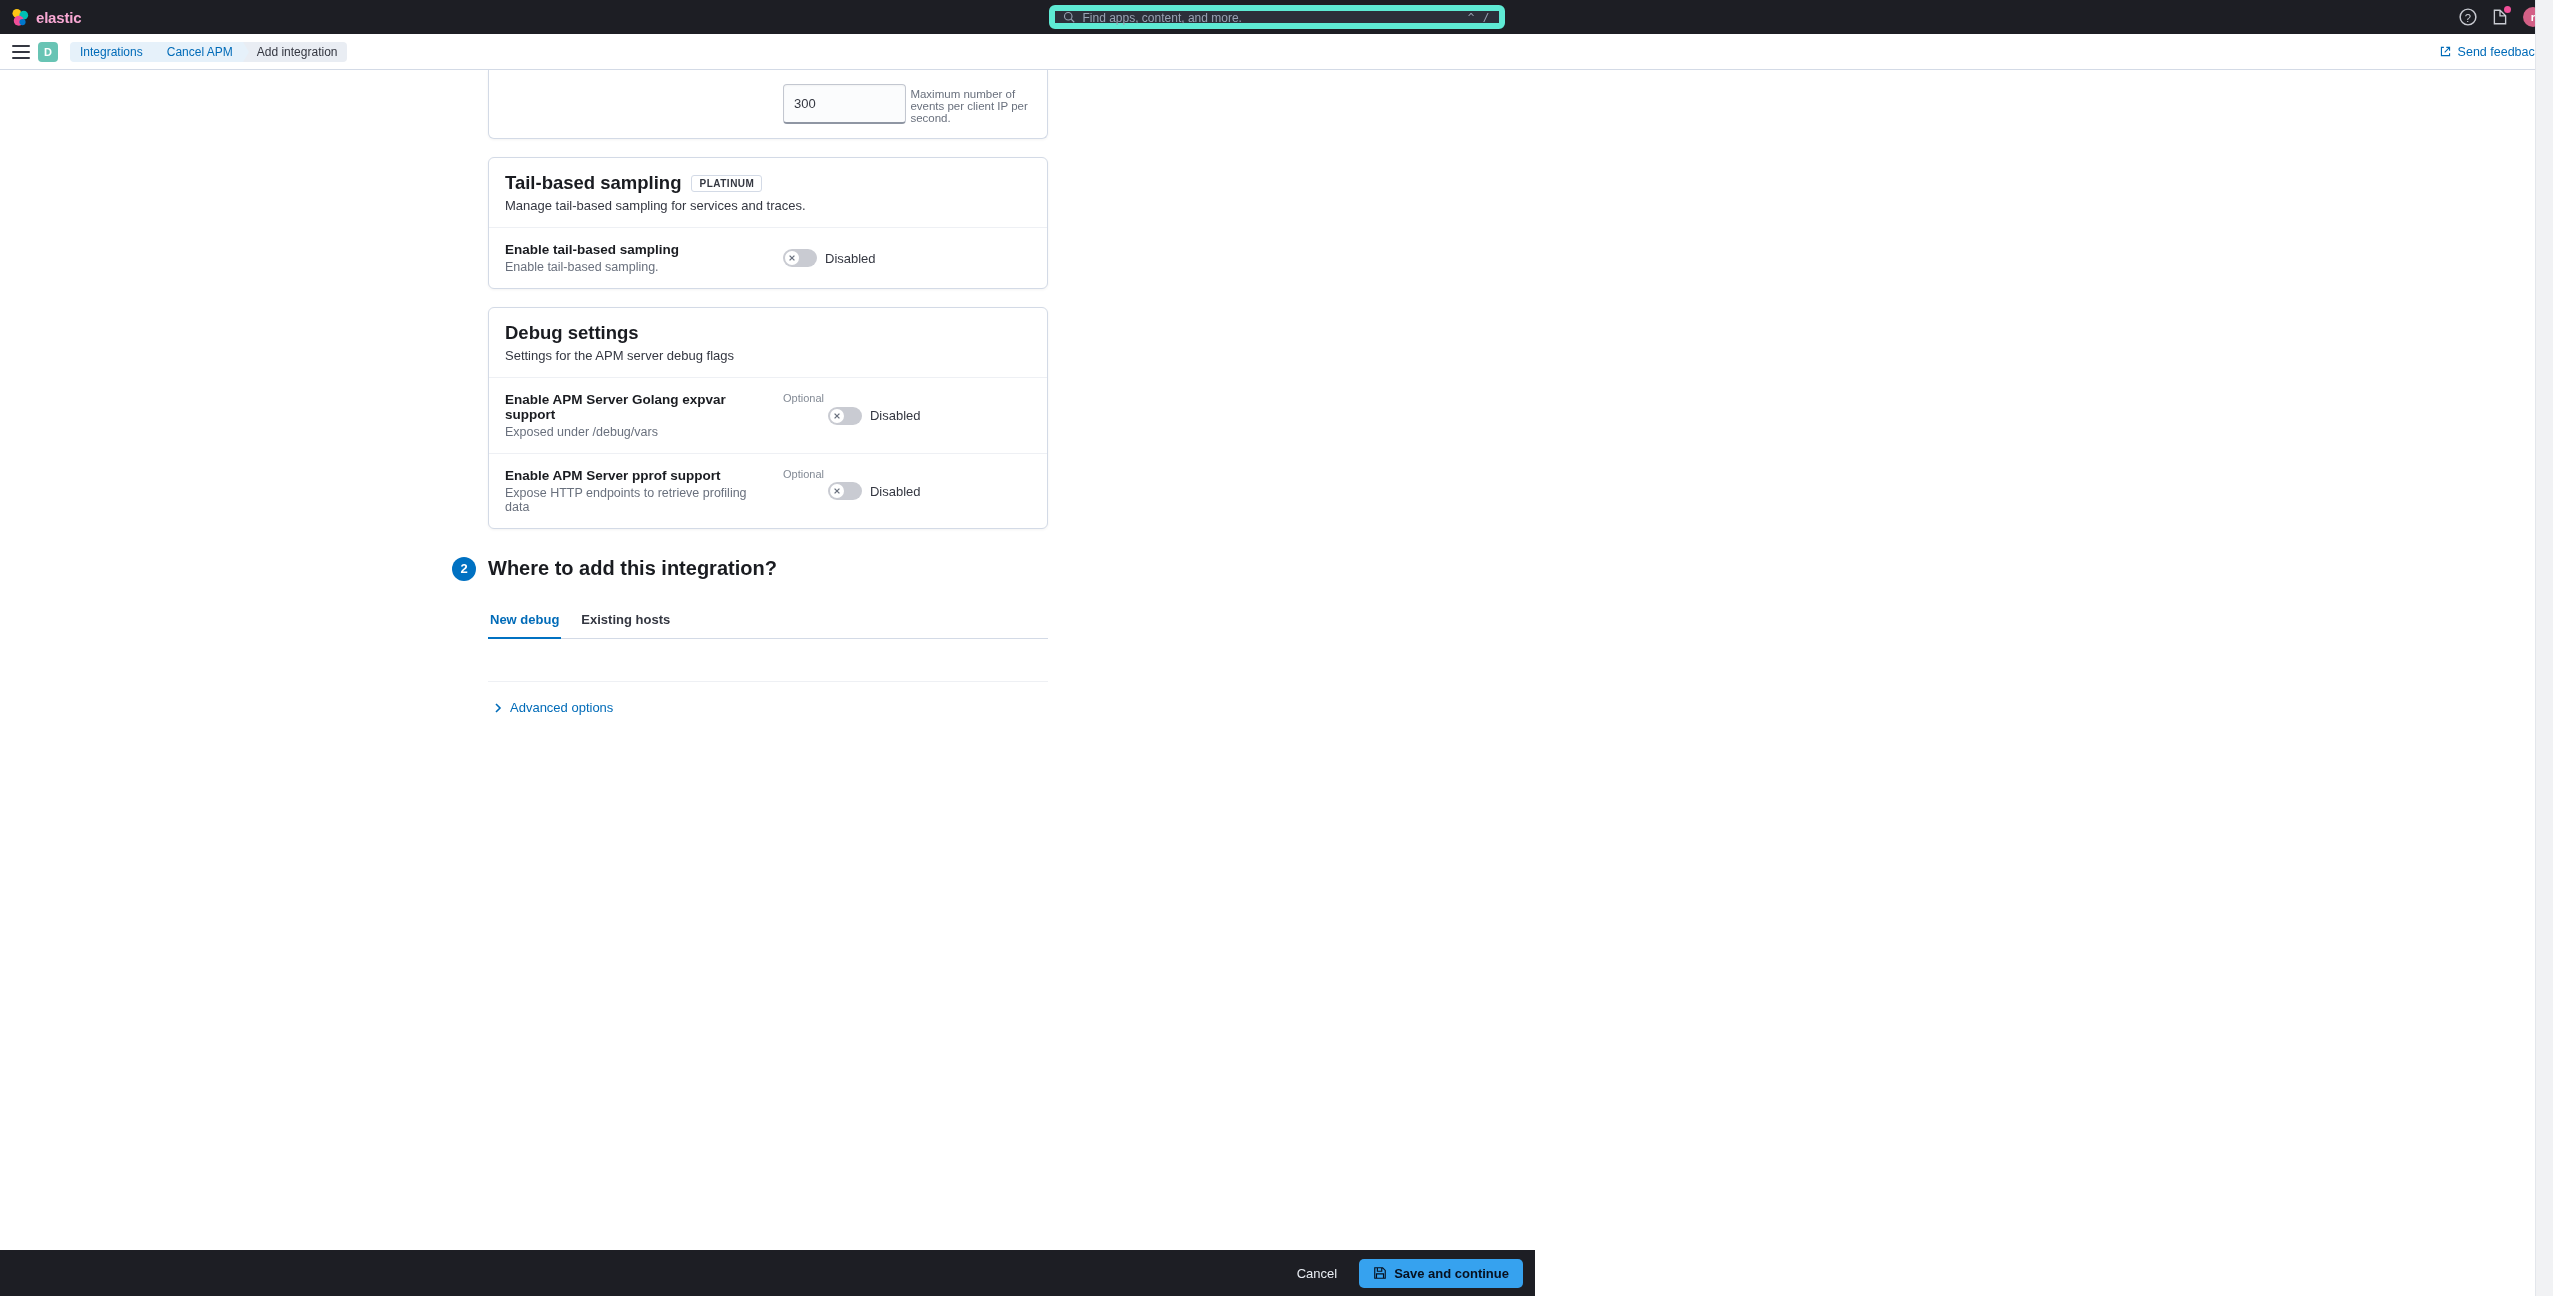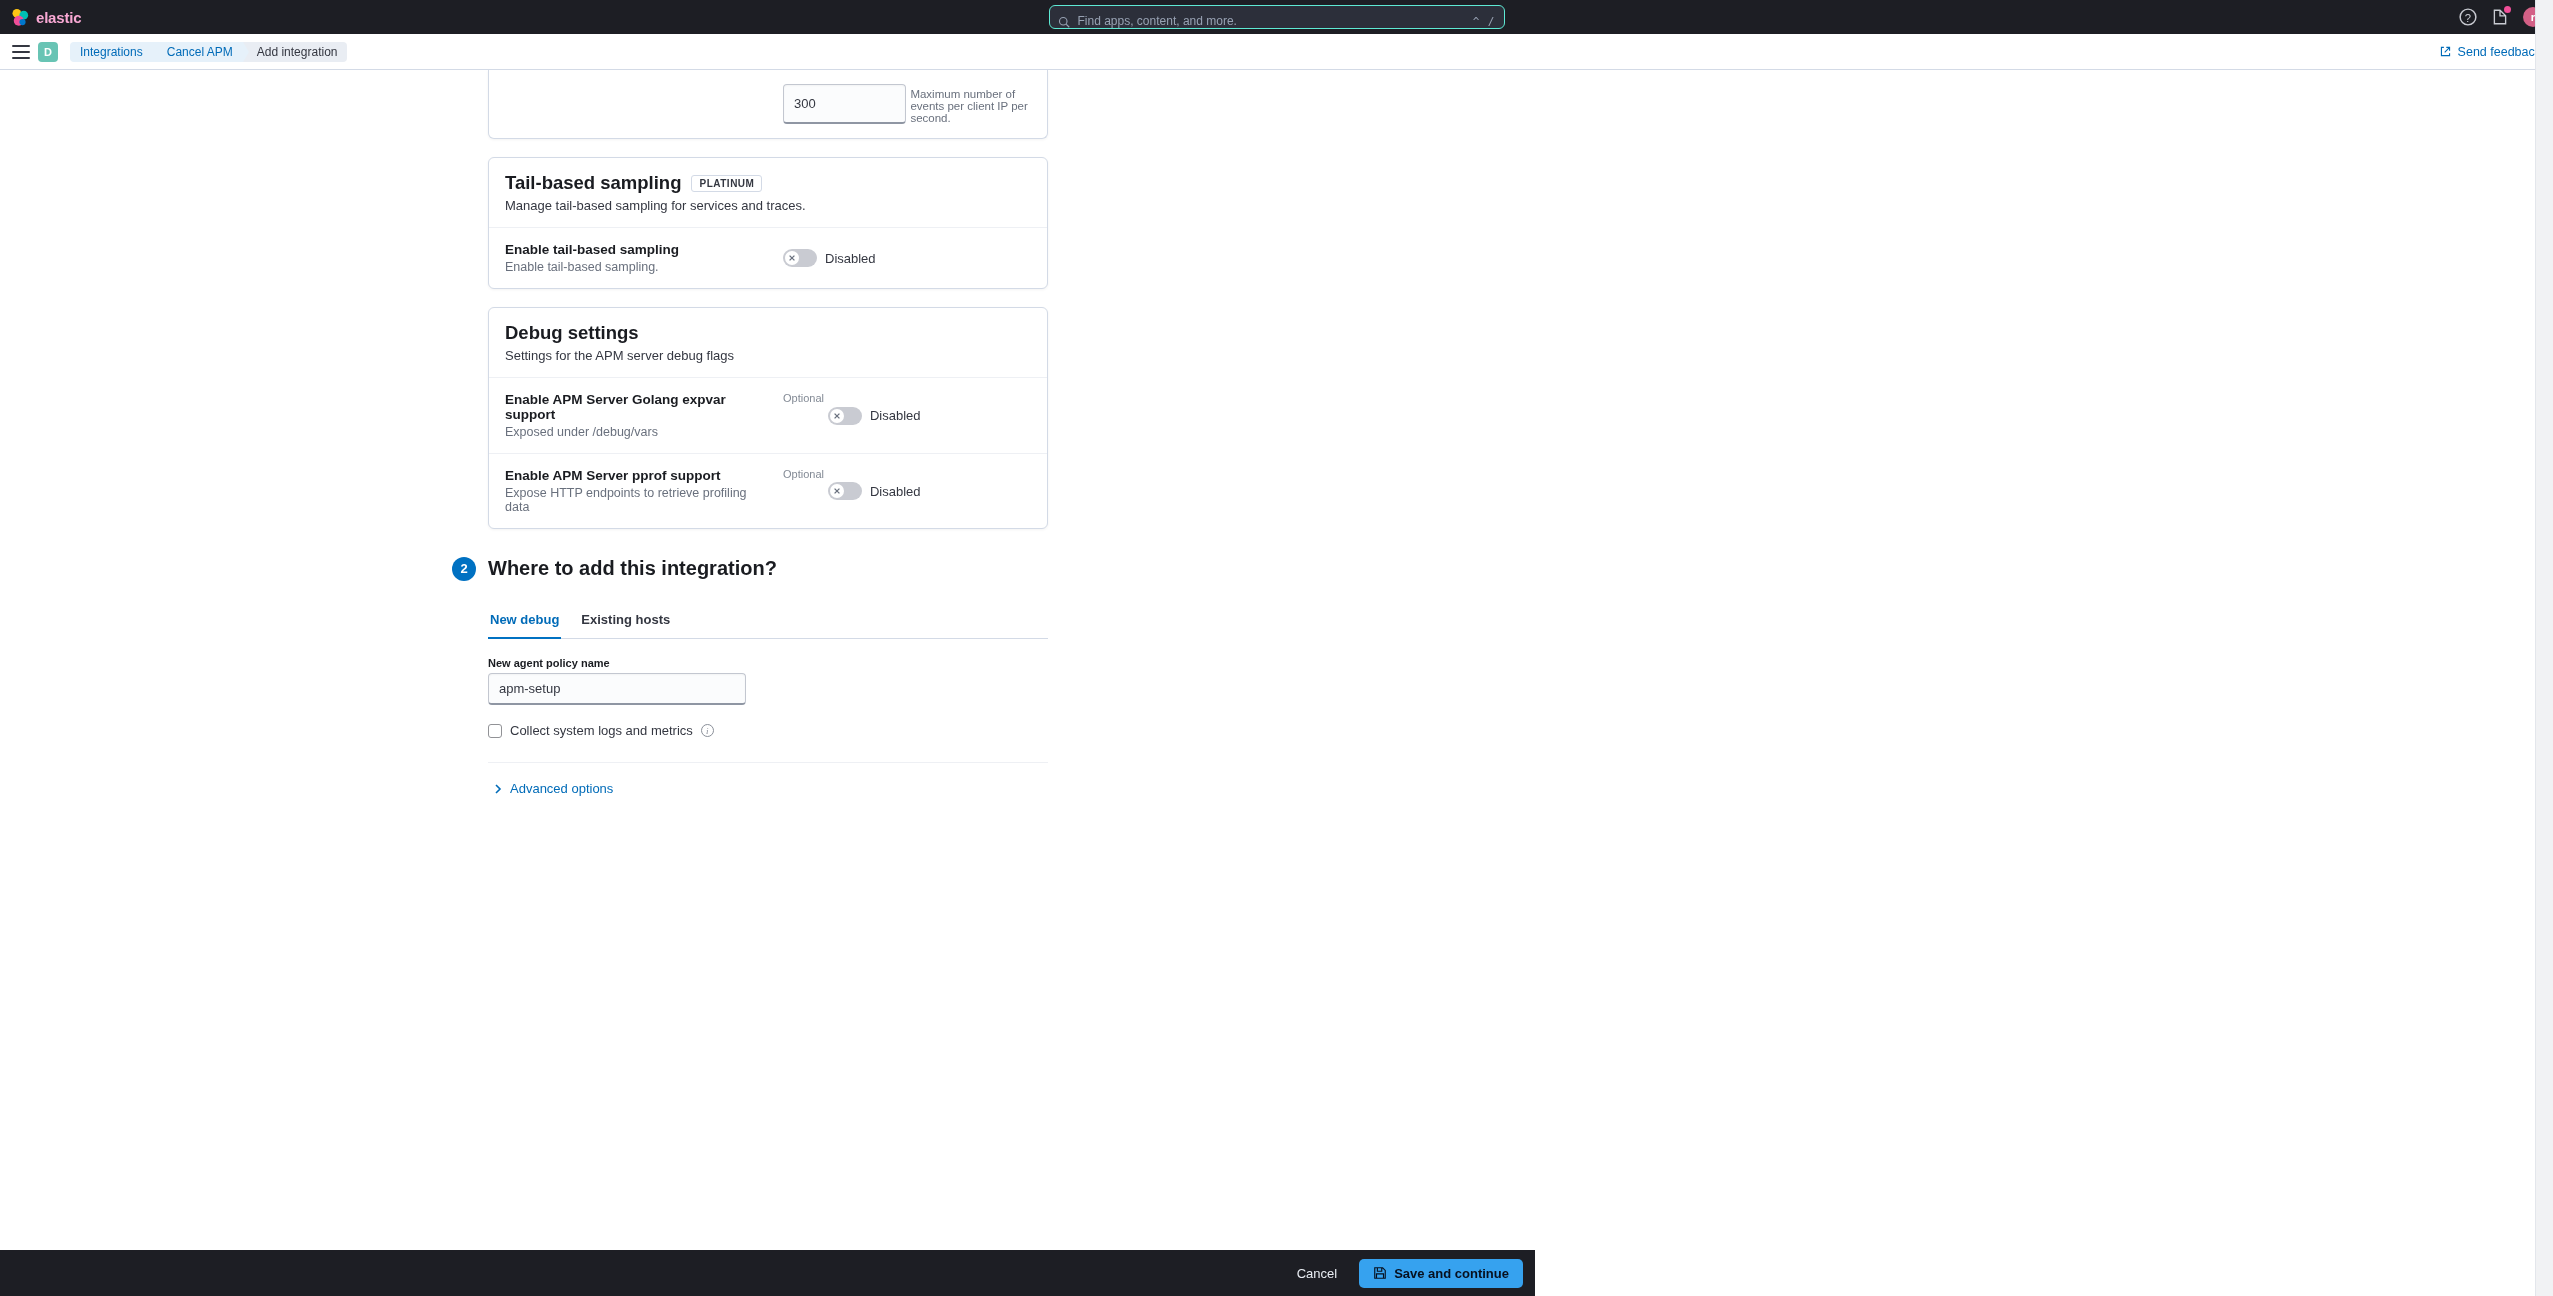--- a/index.html
+++ b/index.html
@@ -31,25 +31,25 @@
   .logo-svg { width: 20px; height: 20px; }
   .logo-text { font-size: 15px; font-weight: 700; letter-spacing: -0.2px; }
   .search-wrap {
     position: absolute;
     left: 50%;
     transform: translateX(-50%);
     width: 456px;
   }
   .search-box {
     background: #2c2f3a;
-    border: 1px solid #5eead4;
+    border: 6px solid #5eead4;
     border-radius: 6px;
     height: 24px;
     display: flex;
-    align-items: flex-end;
+    align-items: flex-start;
     padding: 0 8px;
     color: #98a2b3;
     gap: 8px;
     font-size: 12px;
   }
   .search-icon { width: 12px; height: 12px; flex-shrink: 0; }
   .search-placeholder { flex: 1; color: #98a2b3; }
   .search-shortcut {
     font-size: 11px;
     letter-spacing: 1px;
@@ -516,29 +516,20 @@
         <div class="step-num">2</div>
         <div class="step-title">Where to add this integration?</div>
       </div>
 
       <div class="tabs">
         <div class="tab tab-active">New debug</div>
         <div class="tab">Existing hosts</div>
       </div>
 
       <div class="policy-row">
-        <div class="policy-right">
-          <label class="field-label">New agent policy name</label>
-          <input class="txt-input" value="apm-setup" style="">
-          <div class="checkbox-row">
-            <div class="checkbox"></div>
-            <span class="checkbox-label">Collect system logs and metrics</span>
-            <span class="info-icon">i</span>
-          </div>
-        </div>
       </div>
 
       <hr class="sep">
 
       <div class="advanced-row">
         <svg class="chev-icon" viewBox="0 0 12 12">
           <path d="M4 2 L8 6 L4 10" fill="none" stroke="currentColor" stroke-width="1.6"></path>
         </svg>
         <span>Advanced options</span>
       </div>

